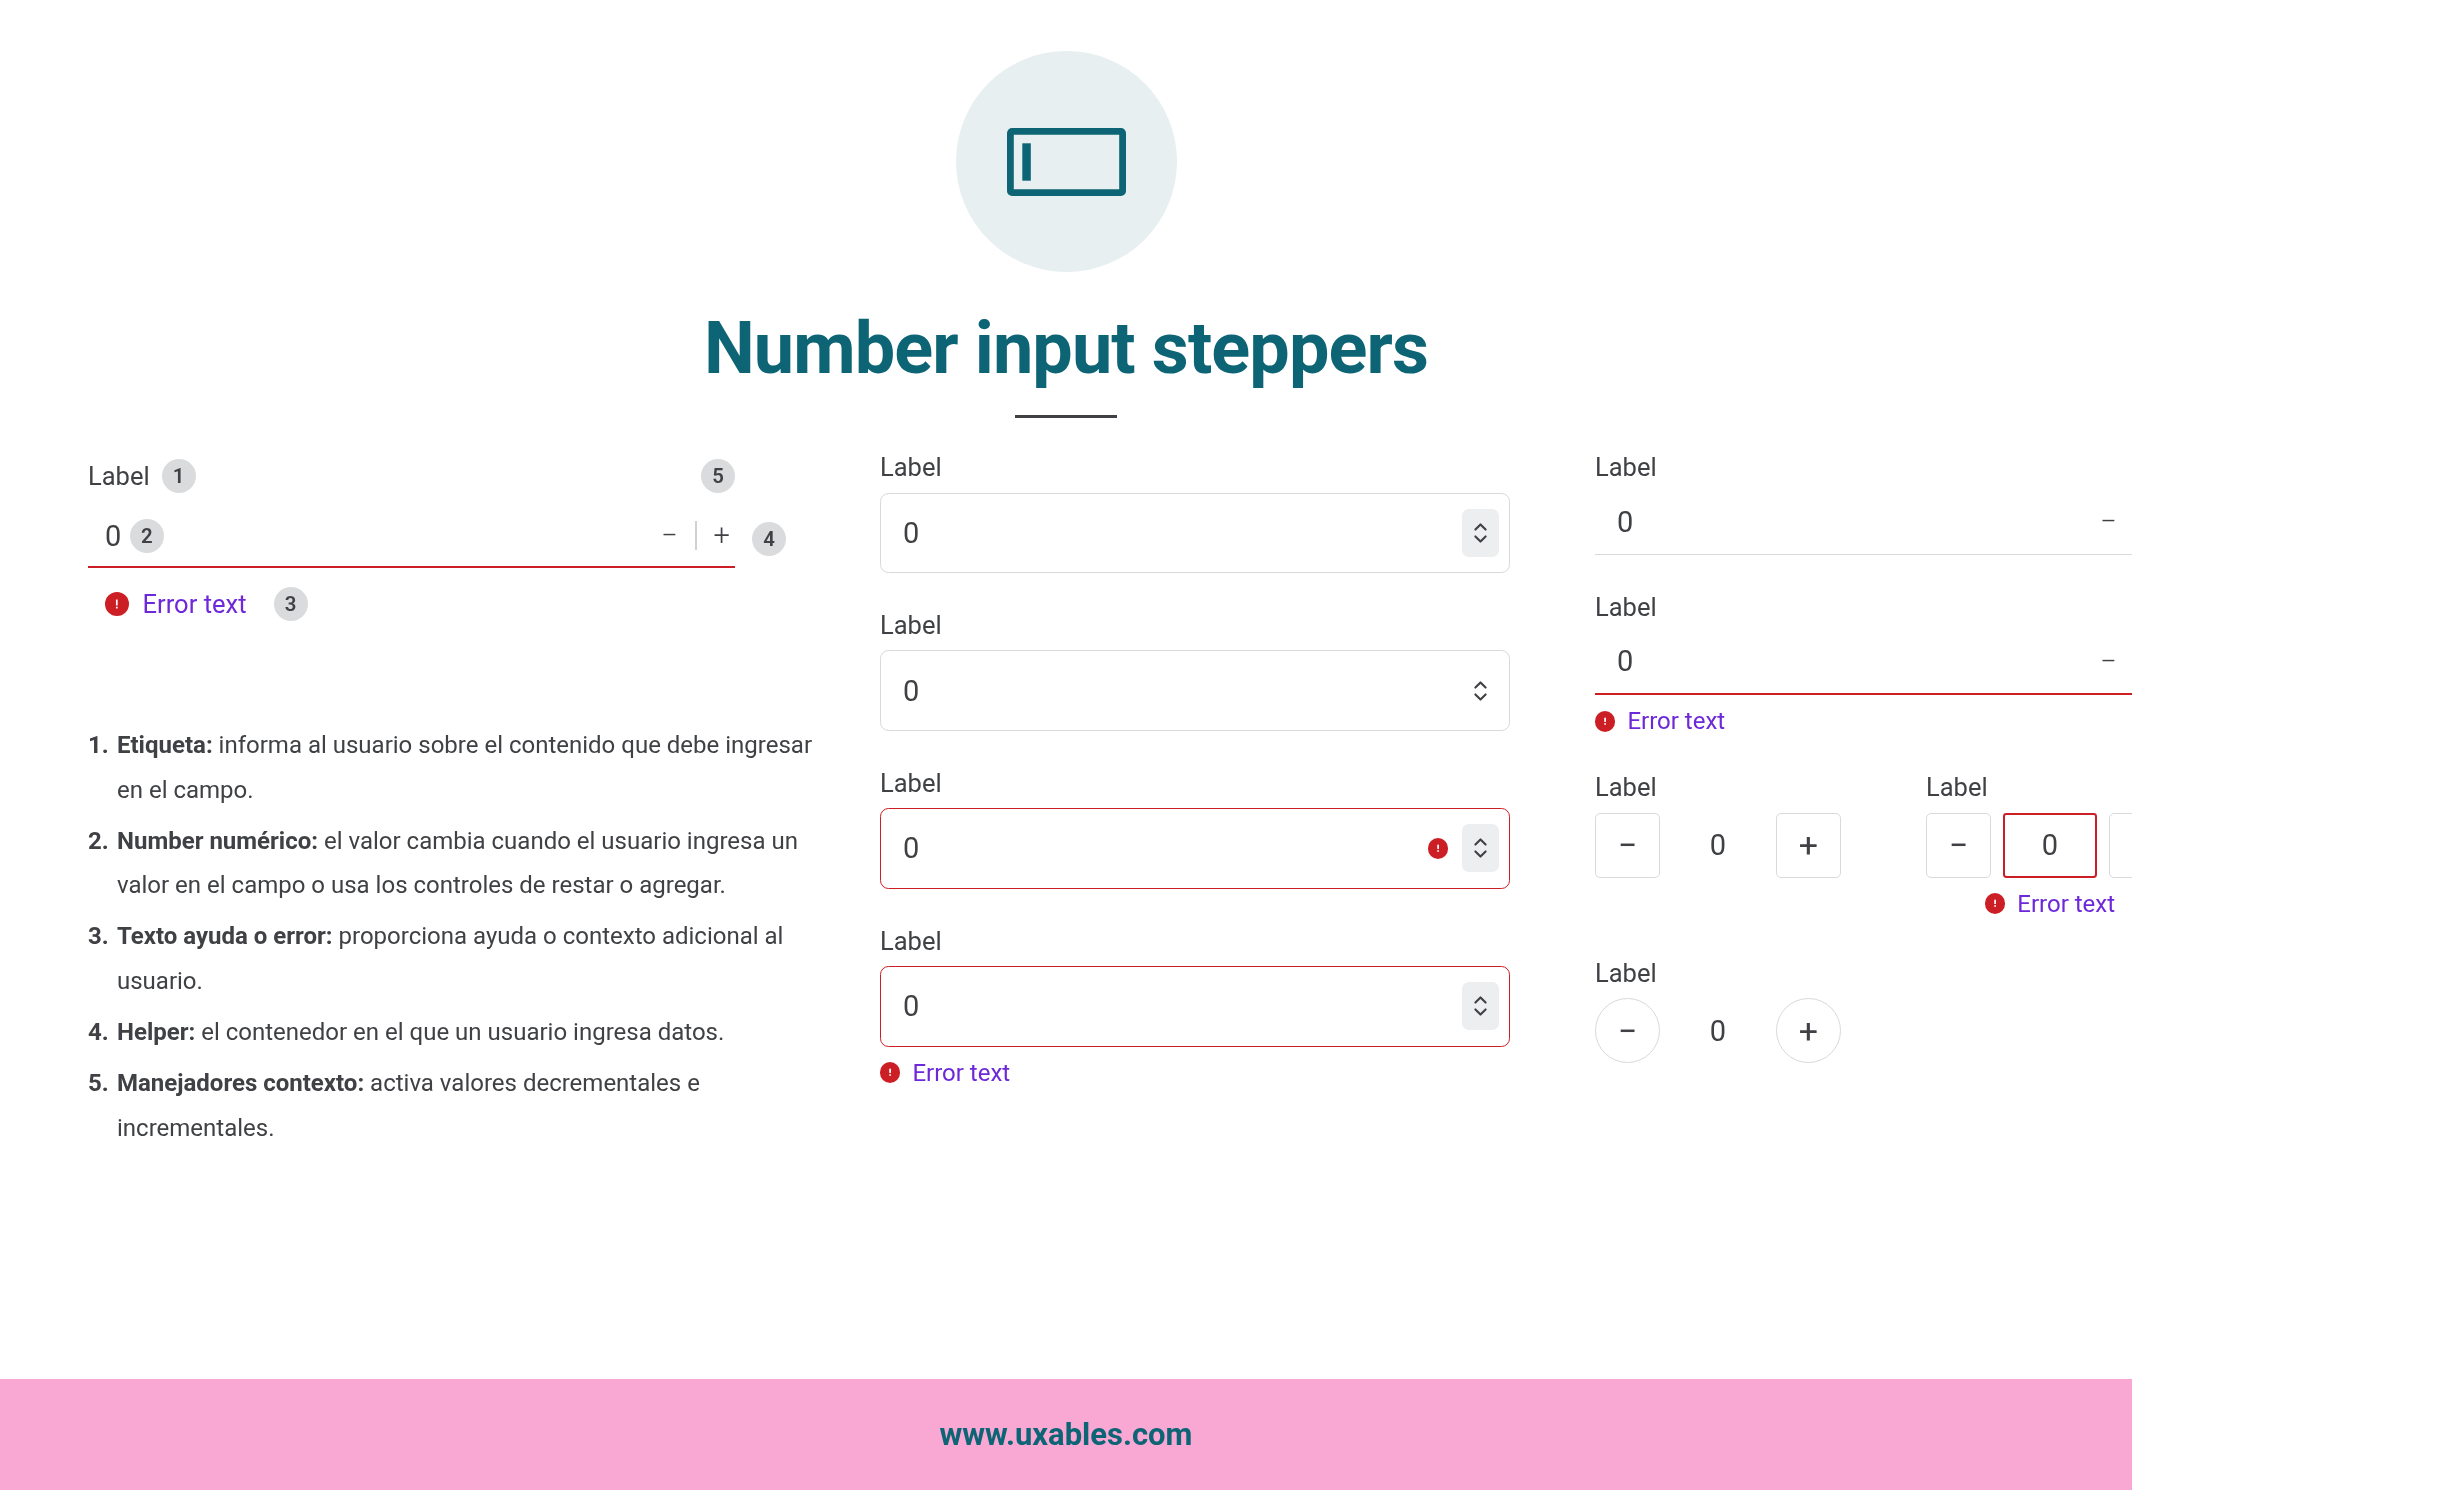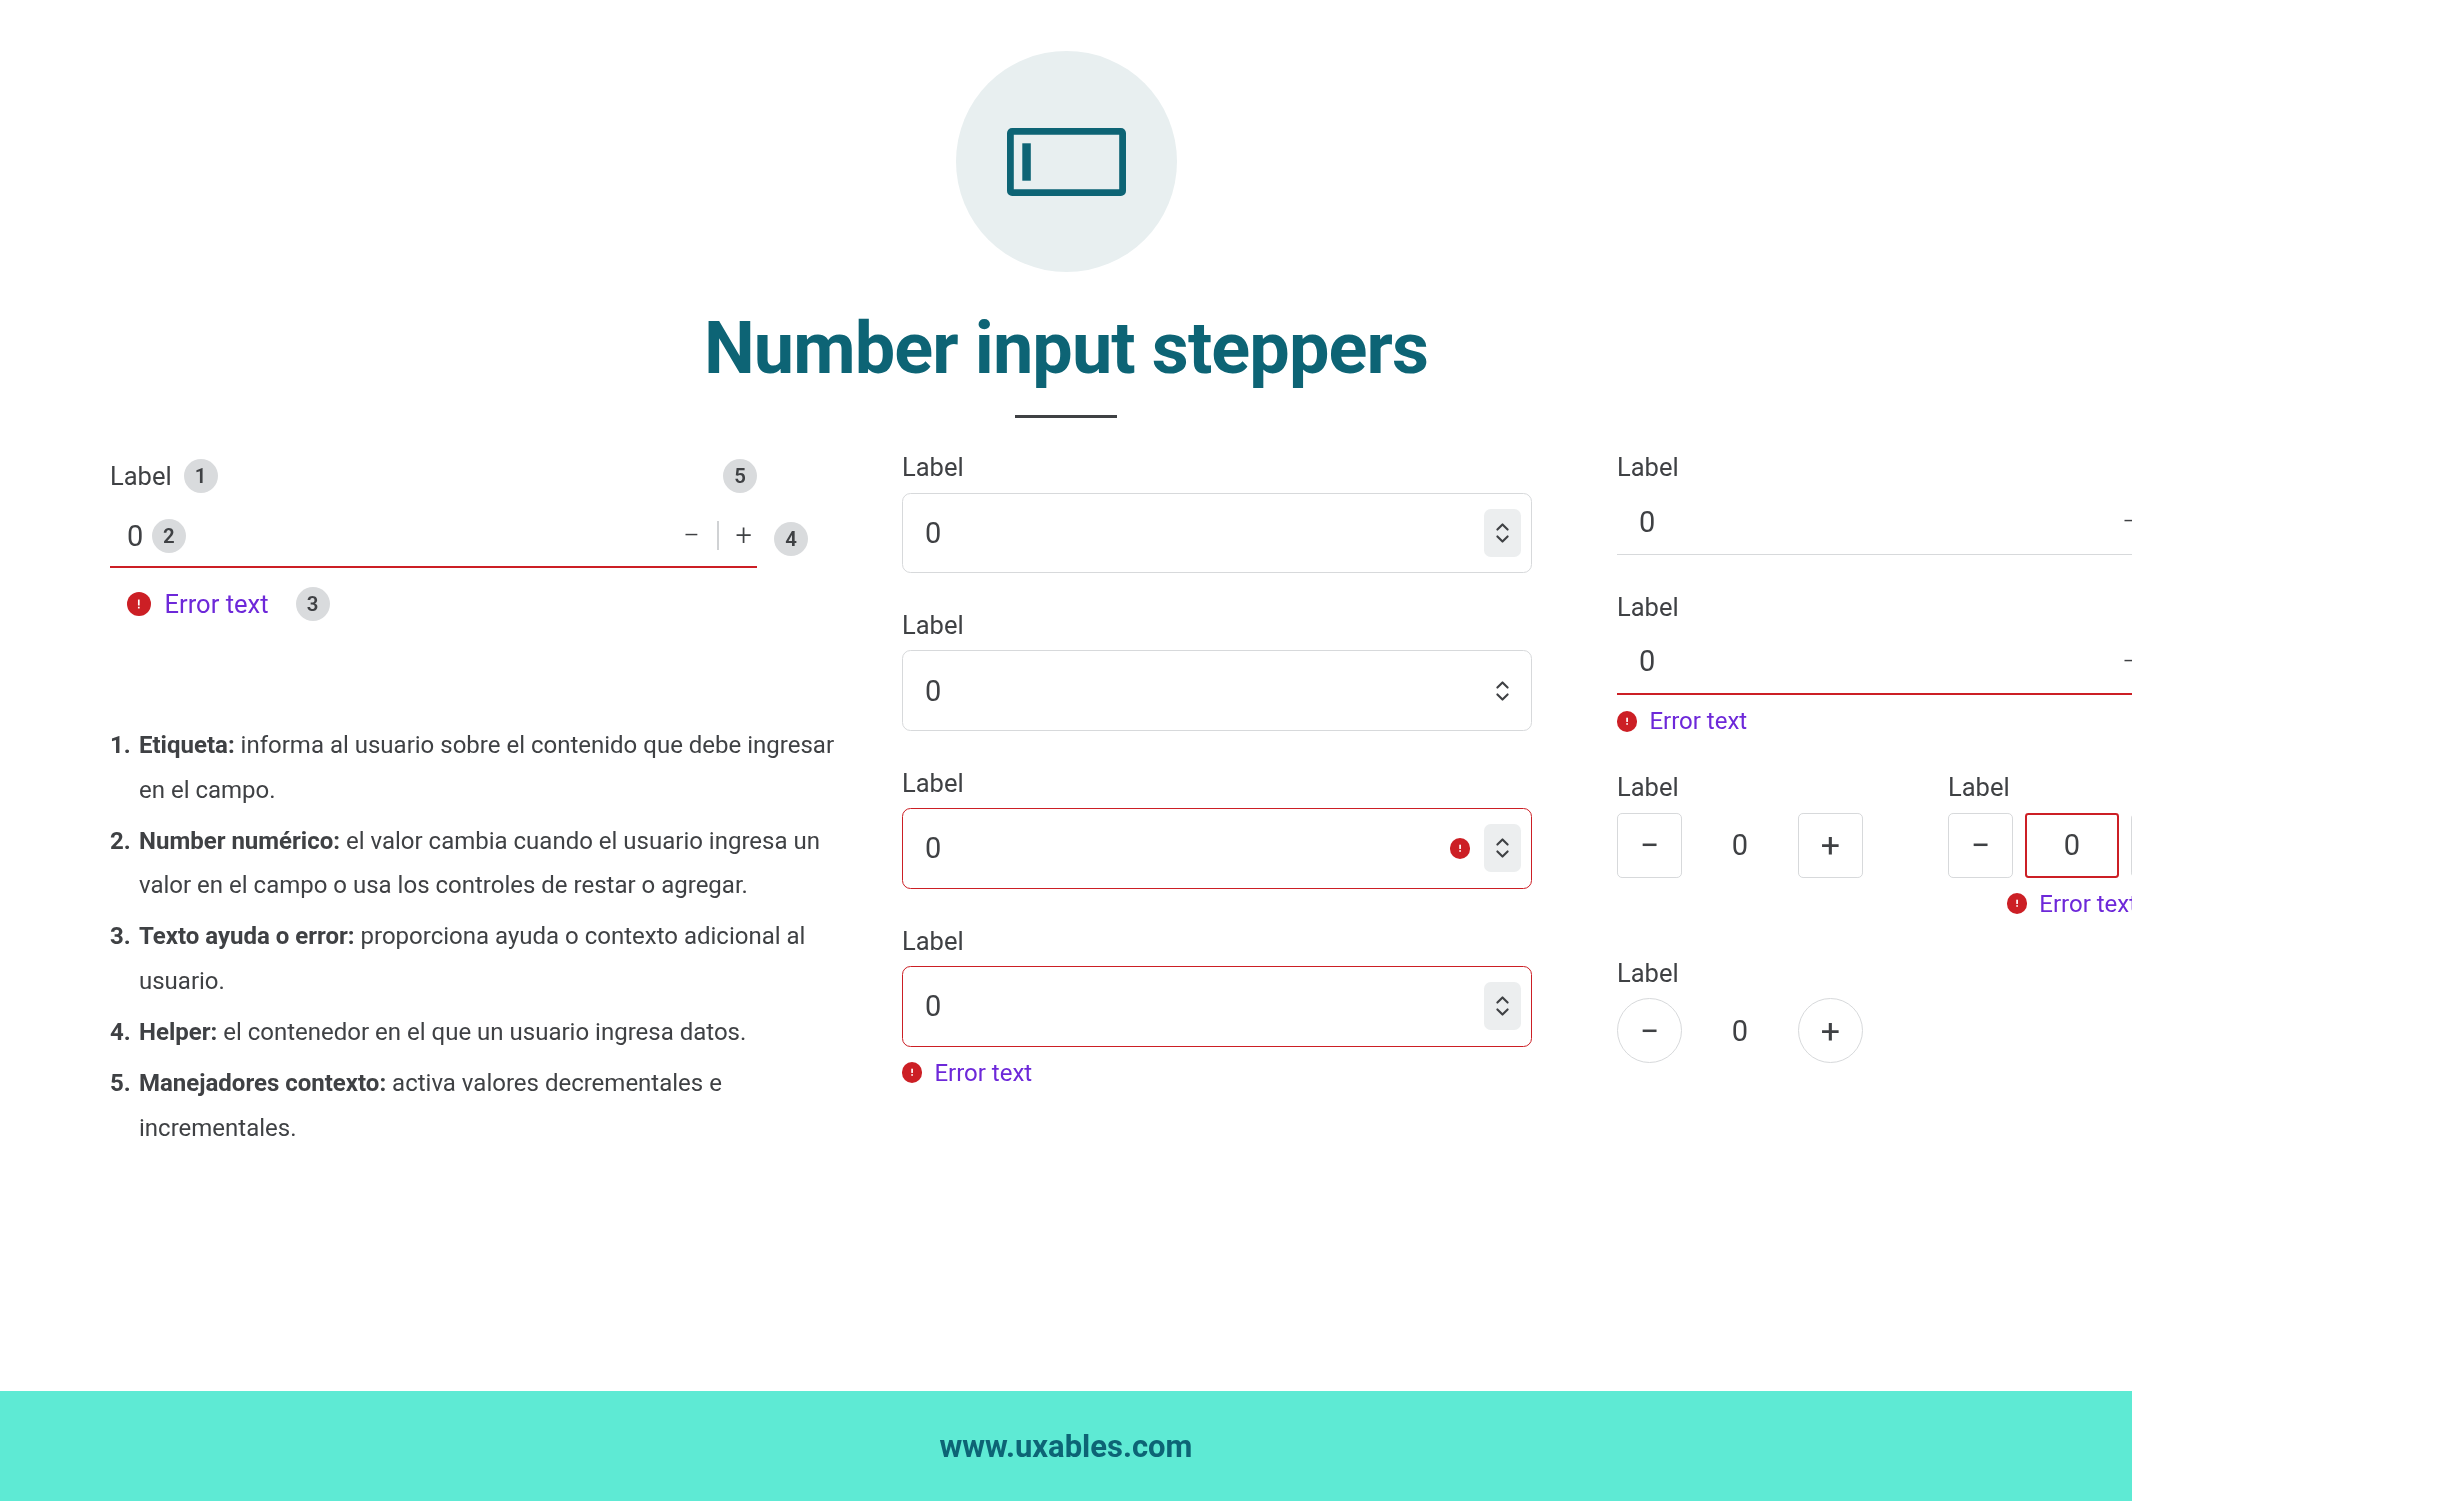--- a/index.html
+++ b/index.html
@@ -33,21 +33,21 @@
     margin-top: 20.4px;
   }
   .divider-line {
     width: 102px; height: 3.4px; background: #3f4144;
     margin: 24px auto 0;
   }
 
   
   .columns {
     display: flex; gap: 51px;
-    padding: 34px 85px 0 110px;
+    padding: 34px 85px 0 88px;
   }
   .col { flex: 1; }
   .col1 { flex: 0 0 724px; padding-top: 6.8px;}
   .col2 { flex: 0 0 647px; padding-left: 17px;}
   .col3 { flex: 1; padding-left: 34px;}
 
   
   .anatomy-row1 {
     display: flex; align-items: center; gap: 12px;
     font-size: 25.5px; color: #3f4144; margin-bottom: 17px;
@@ -139,22 +139,22 @@
     min-width: 65px; text-align: center; font-size: 29px; color: #3f4144;
   }
   .btn-value.boxerr {
     border: 2.6px solid #cc1f25; border-radius: 3.4px; height: 65px;
     display:flex; align-items:center; justify-content:center; width: 94px;
   }
   .error-inline.center { justify-content:center; }
 
   
   .footer {
-    position:absolute; bottom:0; left:0; right:0;
-    height: 111px; background: #5eead4;
+    position:absolute; bottom:12px; left:0; right:0;
+    height: 111px; background: #f9a8d4;
     display:flex; align-items:center; justify-content:center;
   }
   .footer-text { font-size: 31px; font-weight: 700; color: #0d6475; }
 
   
   .svg-glyph { display:block; }
   .minus-glyph, .plus-glyph { font-weight: 300; line-height:1;}
 </style>
 </head>
 <body>

